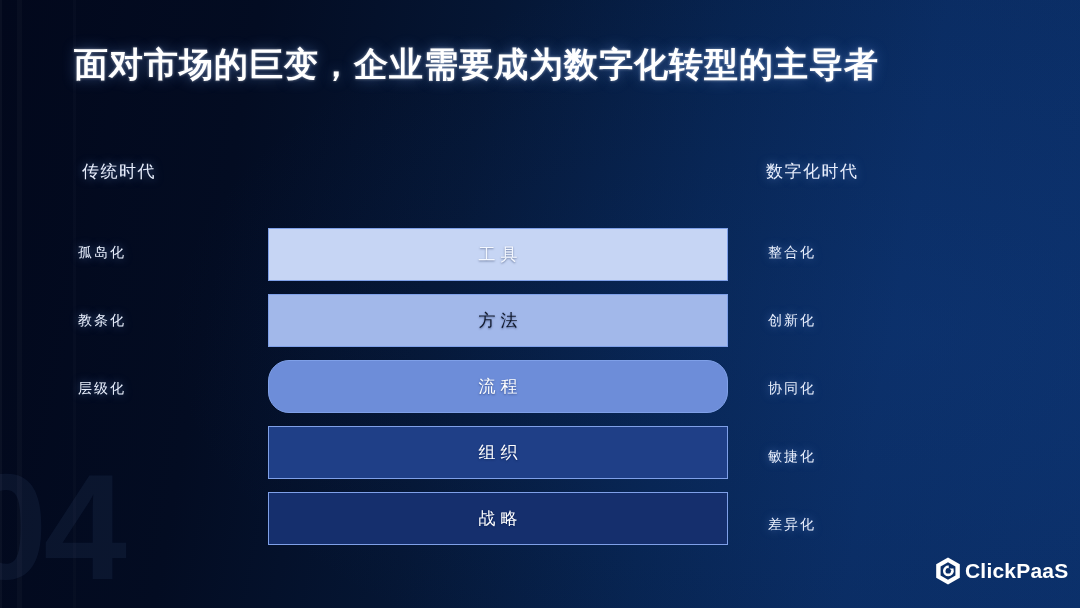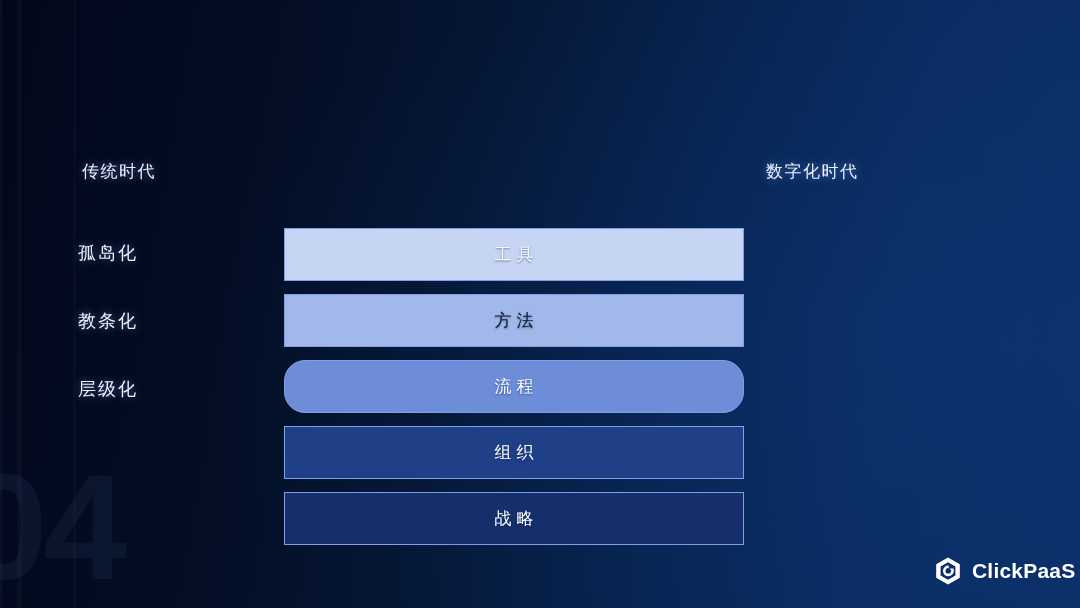--- a/index.html
+++ b/index.html
@@ -87,30 +87,30 @@
     width: 190px;
   }
   .side-col.left  { left: 78px; }
   .side-col.right { left: 768px; }
 
   .side-item {
     height: 55px;
     margin-bottom: 13px;
     display: flex;
     align-items: center;
-    font-size: 18px;
+    font-size: 14px;
     color: #eaf0fd;
     letter-spacing: 2px;
     text-shadow: 0 0 9px rgba(130,175,255,0.5);
     white-space: nowrap;
   }
 
   .bars {
     position: absolute;
-    left: 284px;
+    left: 268px;
     top: 228px;
     width: 460px;
   }
   .bar {
     height: 53px;
     margin-bottom: 13px;
     box-sizing: border-box;
     border: 1px solid #7fa0e8;
     display: flex;
     align-items: center;
@@ -127,41 +127,42 @@
   }
   .bar.b0 .bar-label { color: #f4f8ff; }
   .bar.b1 .bar-label { color: #0f172a; }
 
   .logo {
     position: absolute;
     left: 933px;
     top: 556px;
     display: flex;
     align-items: center;
-    gap: 9px;
+    gap: 2px;
   }
   .logo-mark { width: 30px; height: 30px; display: block; }
   .logo-text {
     font-size: 21px;
     font-weight: 600;
     color: #ffffff;
     letter-spacing: 0.2px;
     white-space: nowrap;
   }
 </style>
 </head>
 <body>
 
 <div id="slide">
 
   <div class="streaks"></div>
   <div class="vignette"></div>
 
   <div class="watermark">04</div>
 
+  <div class="title">面对市场的巨变，企业需要成为数字化转型的主导者</div>
 
   <div class="col-head left">传统时代</div>
   <div class="col-head right">数字化时代</div>
 
   <div class="side-col left">
     <div class="side-item">孤岛化</div>
     <div class="side-item">教条化</div>
     <div class="side-item">层级化</div>
   </div>
 
@@ -176,20 +177,27 @@
       <span class="bar-label">流程</span>
     </div>
     <div class="bar b3" style="background-color: rgb(31, 63, 135); align-items: center;">
       <span class="bar-label">组织</span>
     </div>
     <div class="bar b4" style="background-color: rgb(21, 47, 109);">
       <span class="bar-label">战略</span>
     </div>
   </div>
 
+  <div class="side-col right">
+    <div class="side-item">整合化</div>
+    <div class="side-item">创新化</div>
+    <div class="side-item">协同化</div>
+    <div class="side-item">敏捷化</div>
+    <div class="side-item">差异化</div>
+  </div>
 
   <div class="logo">
     <span>
       <svg class="logo-mark" viewBox="0 0 32 32" aria-hidden="true">
         <path d="M16 1.6 L28.6 8.8 L28.6 23.2 L16 30.4 L3.4 23.2 L3.4 8.8 Z" fill="#ffffff"></path>
         <path d="M16 6.6 L23.9 11.3 L23.9 20.7 L16 25.4 L8.1 20.7 L8.1 11.3 Z" fill="#0b2f68"></path>
         <path d="M16.8 10.2 a5.7 5.7 0 1 0 5.2 5.2 l-2.9 0 a2.9 2.9 0 1 1 -2.3 -2.4 Z" fill="#ffffff"></path>
         <path d="M17.6 13.3 L21.9 13.3 L21.9 17.6 Z" fill="#ffffff"></path>
       </svg>
     </span>

